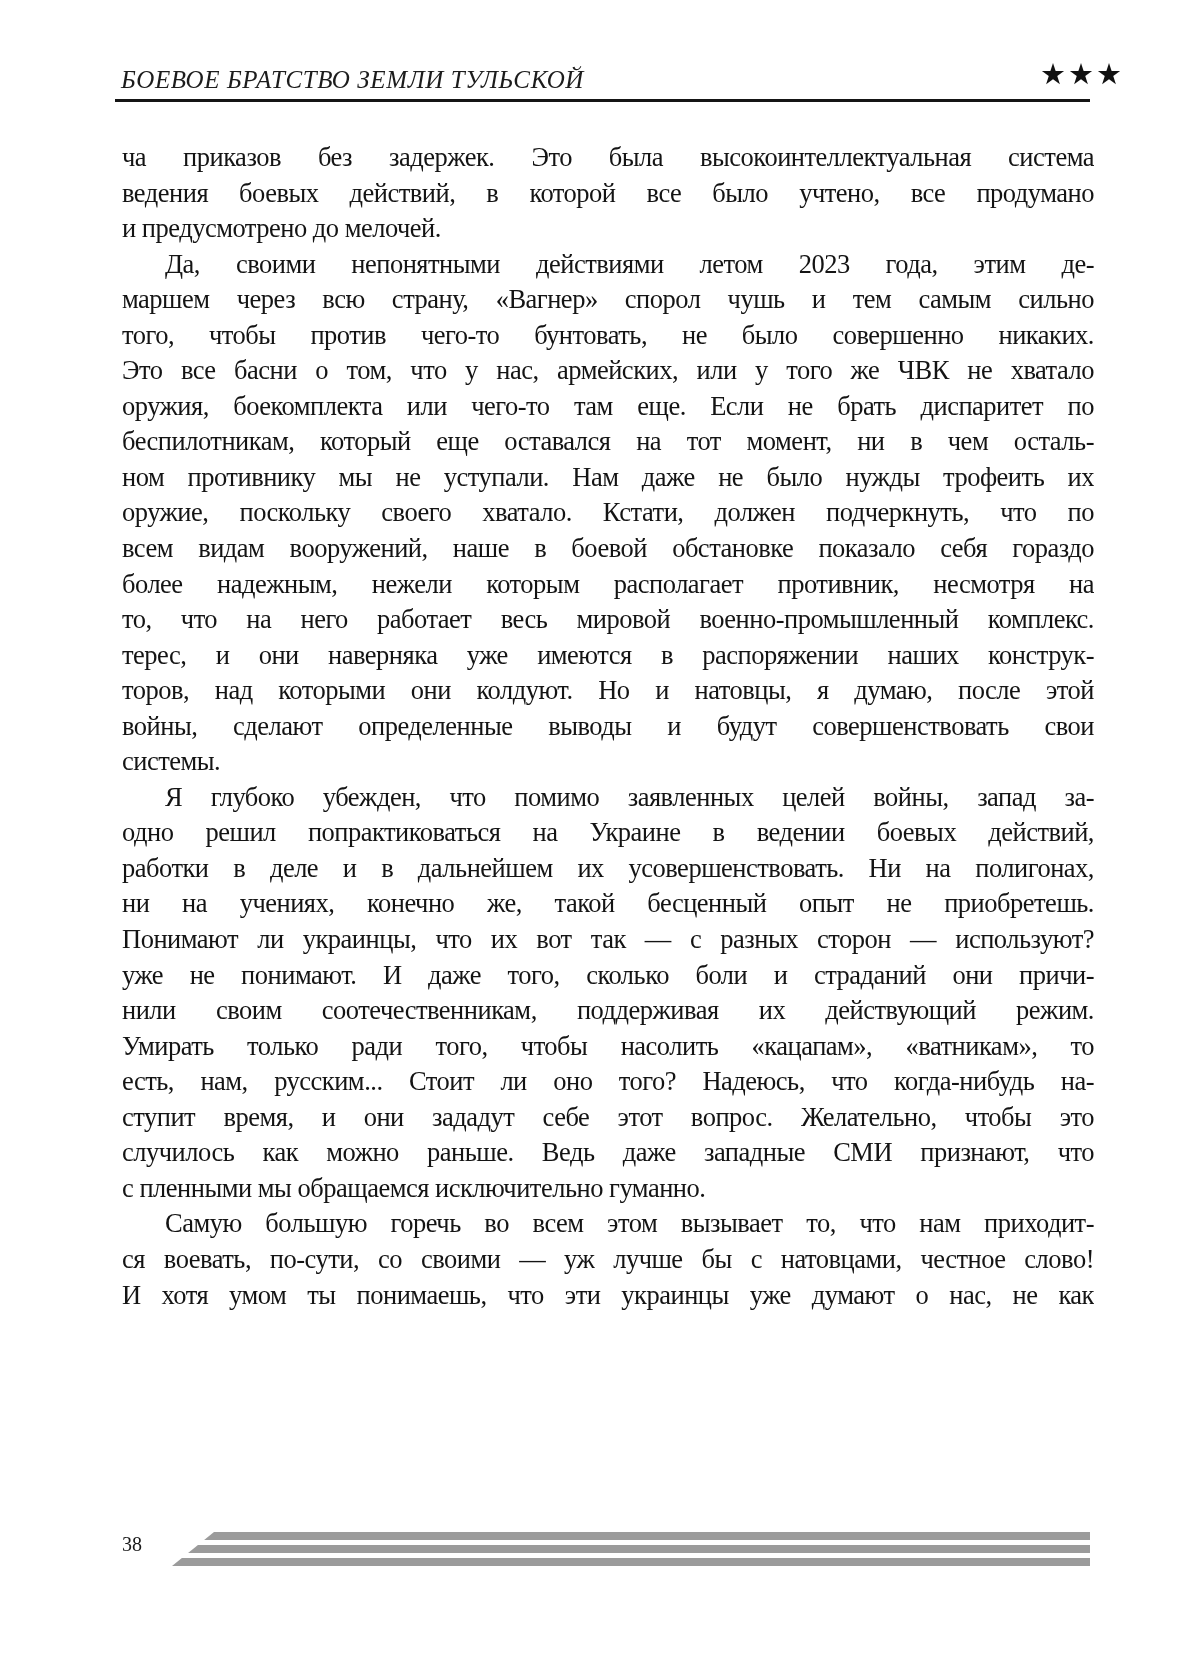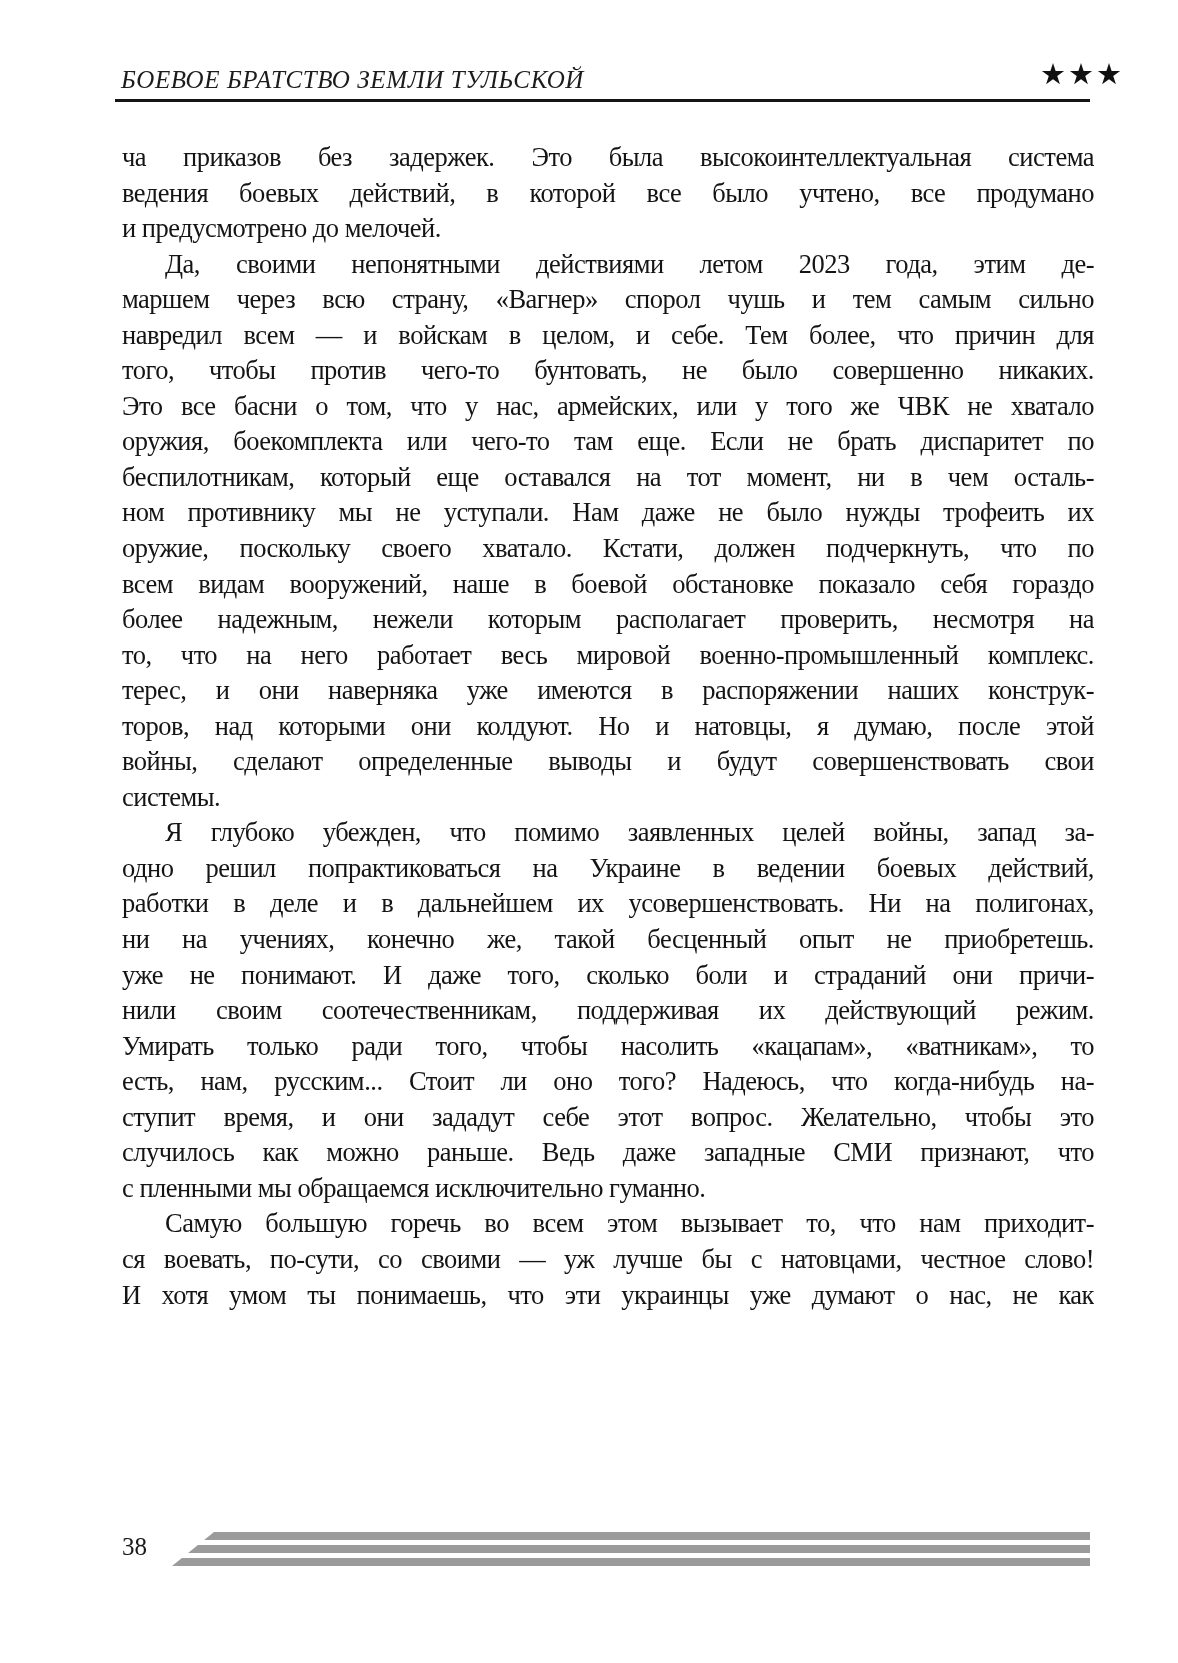--- a/index.html
+++ b/index.html
@@ -63,21 +63,21 @@
     white-space: normal;
   }
   .line.para-end { text-align-last: left; }
   .line.indent { text-indent: 43px; }
 
   
   .page-number {
     position: absolute;
     left: 122px;
     top: 1533px;
-    font-size: 25px;
+    font-size: 20px;
     color: #1a1a1a;
   }
   .footer-stripes {
     position: absolute;
     left: 172px;
     top: 1532px;
     width: 918px;
     height: 34px;
     background: linear-gradient(
       to bottom,
@@ -100,38 +100,38 @@
     <div class="header-stars">★★★</div>
     <div class="header-rule"></div>
   </header>
 
   <main class="body-text">
       <div class="line">ча приказов без задержек. Это была высокоинтеллектуальная система</div>
       <div class="line">ведения боевых действий, в которой все было учтено, все продумано</div>
       <div class="line para-end">и предусмотрено до мелочей.</div>
       <div class="line indent">Да, своими непонятными действиями летом 2023 года, этим де-</div>
       <div class="line">маршем через всю страну, «Вагнер» спорол чушь и тем самым сильно</div>
-      <div class="line">навредил всем — и войскам в целом, и себе. Тем более, что причин для</div>
       <div class="line">того, чтобы против чего-то бунтовать, не было совершенно никаких.</div>
       <div class="line">Это все басни о том, что у нас, армейских, или у того же ЧВК не хватало</div>
       <div class="line">оружия, боекомплекта или чего-то там еще. Если не брать диспаритет по</div>
       <div class="line">беспилотникам, который еще оставался на тот момент, ни в чем осталь-</div>
       <div class="line">ном противнику мы не уступали. Нам даже не было нужды трофеить их</div>
       <div class="line">оружие, поскольку своего хватало. Кстати, должен подчеркнуть, что по</div>
       <div class="line">всем видам вооружений, наше в боевой обстановке показало себя гораздо</div>
-      <div class="line">более надежным, нежели которым располагает проверить, несмотря на</div>
+      <div class="line">более надежным, нежели которым располагает противник, несмотря на</div>
       <div class="line">то, что на него работает весь мировой военно-промышленный комплекс.</div>
       <div class="line">терес, и они наверняка уже имеются в распоряжении наших конструк-</div>
       <div class="line">торов, над которыми они колдуют. Но и натовцы, я думаю, после этой</div>
       <div class="line">войны, сделают определенные выводы и будут совершенствовать свои</div>
       <div class="line para-end">системы.</div>
       <div class="line indent">Я глубоко убежден, что помимо заявленных целей войны, запад за-</div>
       <div class="line">одно решил попрактиковаться на Украине в ведении боевых действий,</div>
       <div class="line">работки в деле и в дальнейшем их усовершенствовать. Ни на полигонах,</div>
       <div class="line">ни на учениях, конечно же, такой бесценный опыт не приобретешь.</div>
+      <div class="line">Понимают ли украинцы, что их вот так — с разных сторон — используют?</div>
       <div class="line">уже не понимают. И даже того, сколько боли и страданий они причи-</div>
       <div class="line">нили своим соотечественникам, поддерживая их действующий режим.</div>
       <div class="line">Умирать только ради того, чтобы насолить «кацапам», «ватникам», то</div>
       <div class="line">есть, нам, русским... Стоит ли оно того? Надеюсь, что когда-нибудь на-</div>
       <div class="line">ступит время, и они зададут себе этот вопрос. Желательно, чтобы это</div>
       <div class="line">случилось как можно раньше. Ведь даже западные СМИ признают, что</div>
       <div class="line para-end">с пленными мы обращаемся исключительно гуманно.</div>
       <div class="line indent">Самую большую горечь во всем этом вызывает то, что нам приходит-</div>
       <div class="line">ся воевать, по-сути, со своими — уж лучше бы с натовцами, честное слово!</div>
       <div class="line">И хотя умом ты понимаешь, что эти украинцы уже думают о нас, не как</div>

